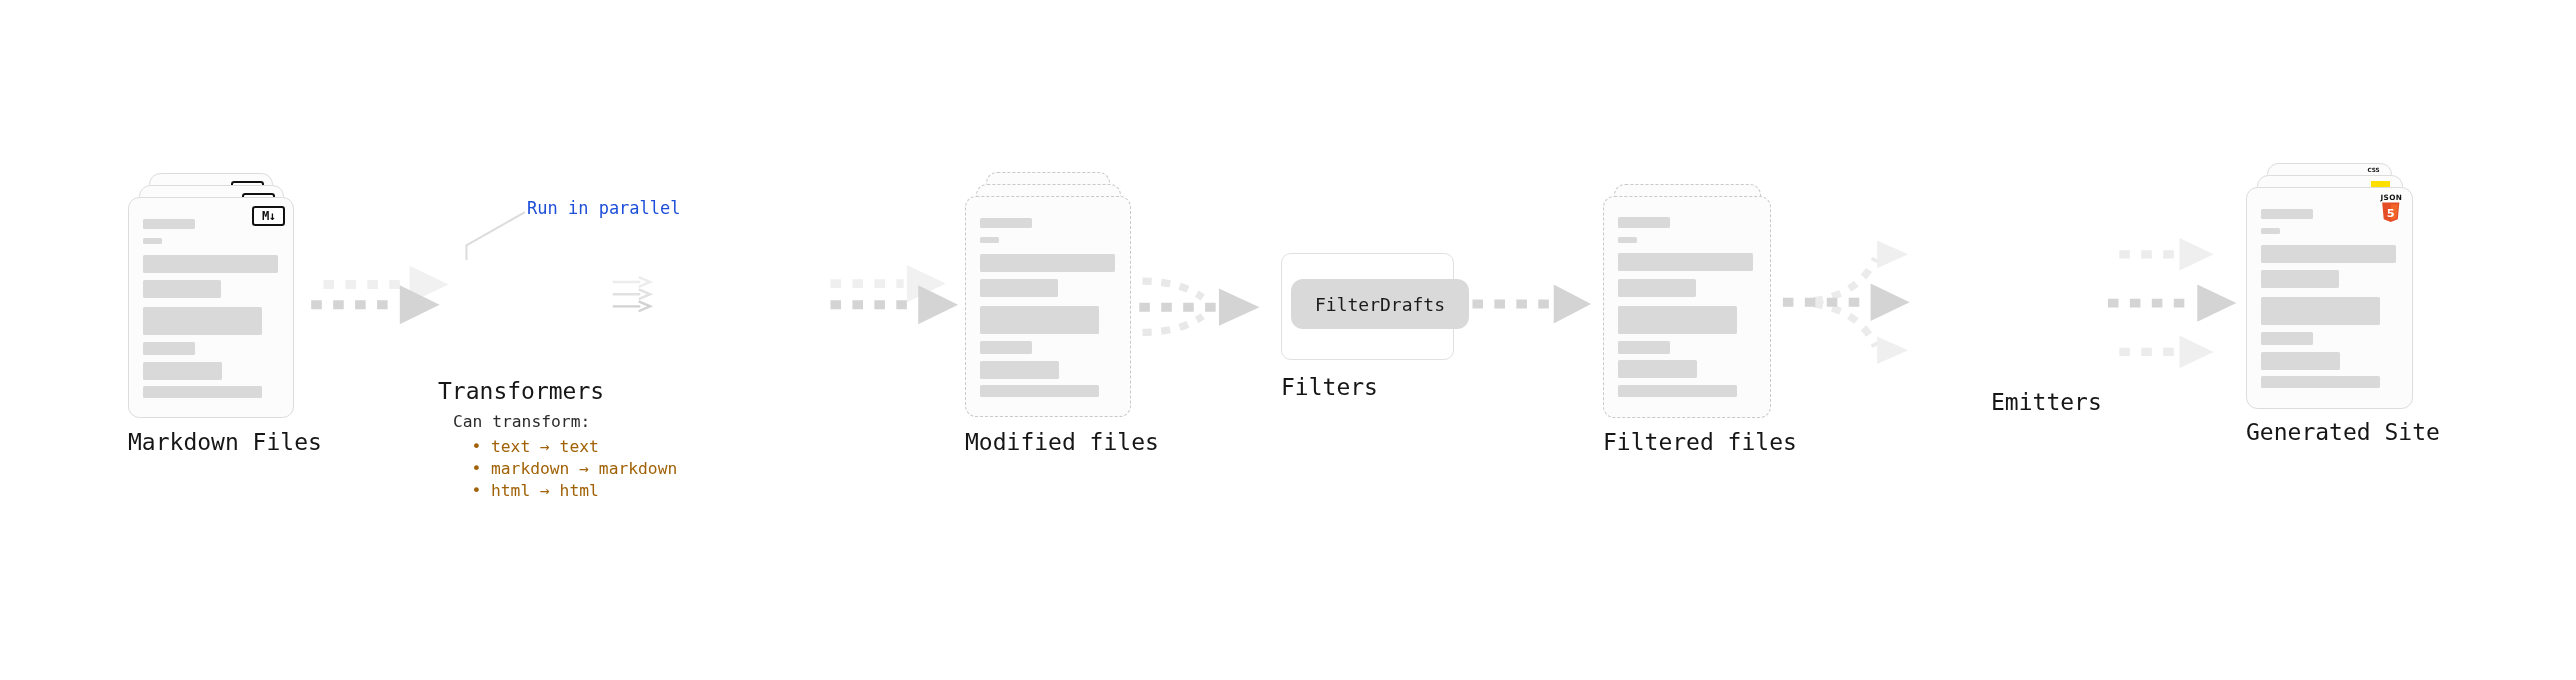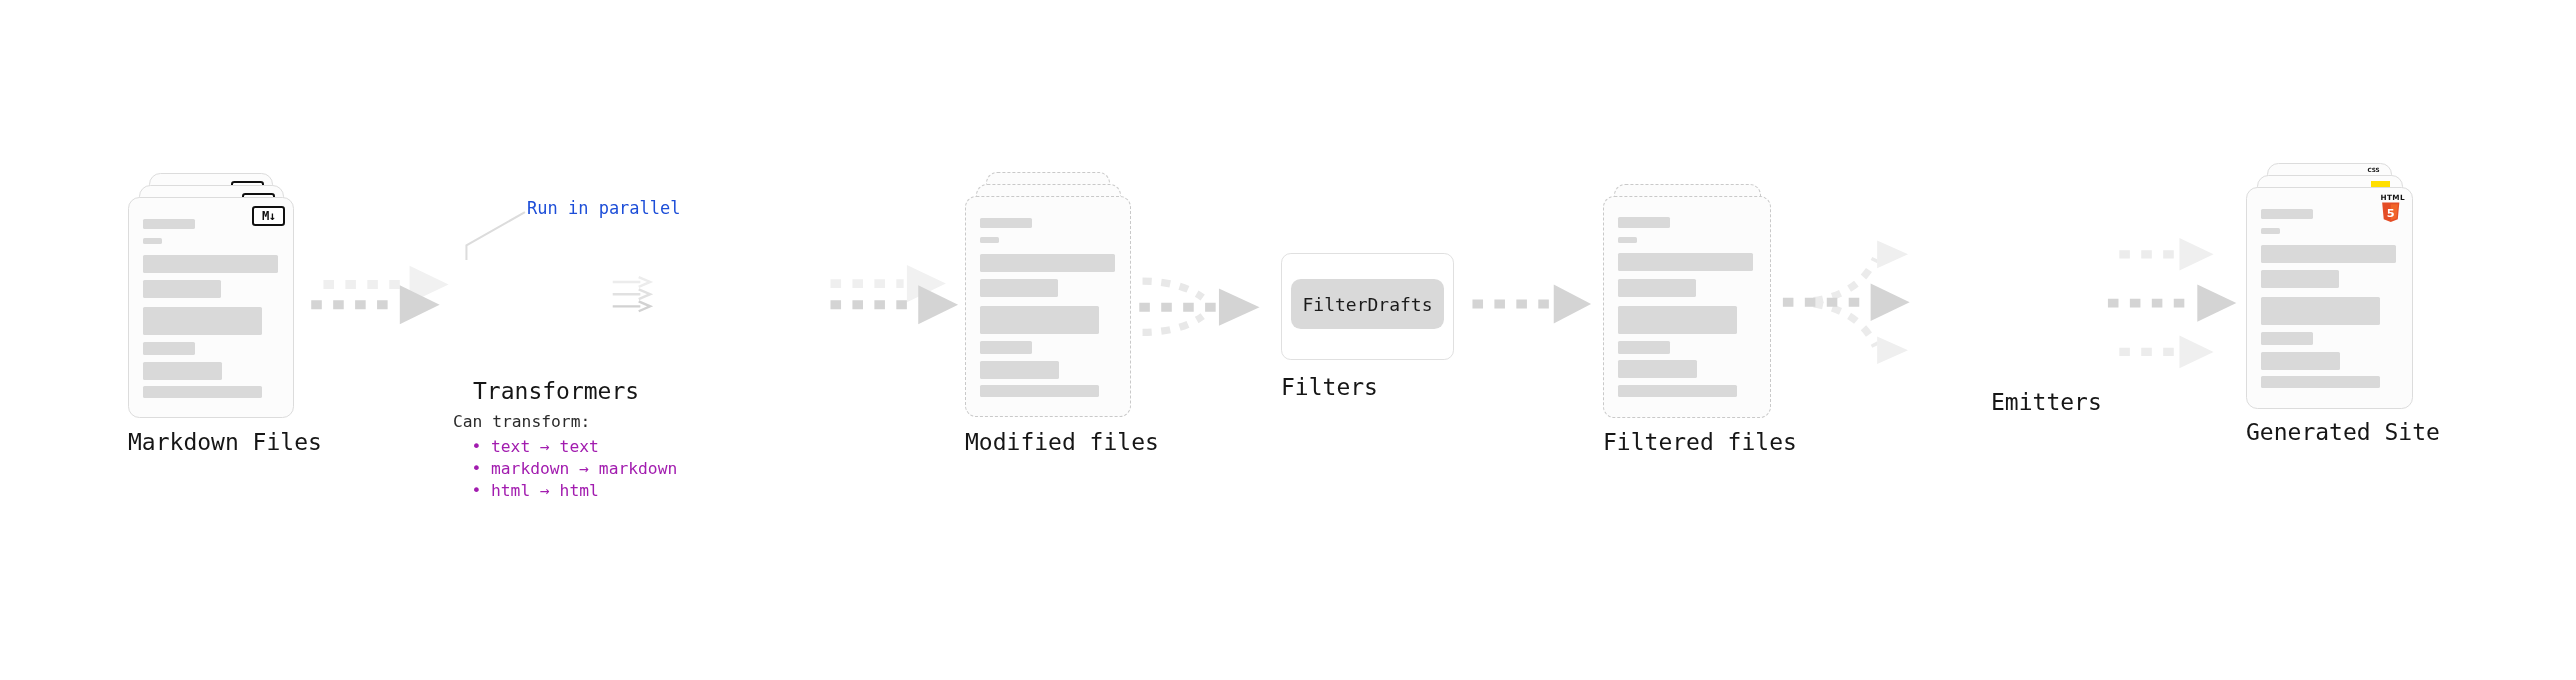--- a/index.html
+++ b/index.html
@@ -22,21 +22,21 @@
   
   .pill{position:absolute;background:#d9d9d9;border-radius:9.8px;display:flex;align-items:center;
         justify-content:center;font-size:18px;color:#1b1b1b;}
   .pill.small{font-size:16.3px;}
   .ghost-pill{position:absolute;border-radius:9.8px;}
 
   
   .stage-label{position:absolute;font-size:23px;line-height:28px;color:#161616;white-space:nowrap;}
   .stage-note{position:absolute;font-size:16.3px;line-height:23.6px;color:#2b2b2b;white-space:pre-line;}
   .note-title{position:absolute;font-size:16.3px;line-height:22px;color:#2b2b2b;white-space:nowrap;}
-  .bullets{position:absolute;list-style:none;margin:0;padding:0;font-size:16.3px;line-height:22px;color:#a21caf;}
+  .bullets{position:absolute;list-style:none;margin:0;padding:0;font-size:16.3px;line-height:22px;color:#a16207;}
   .bullets li{white-space:nowrap;padding-left:11.4px;}
   .bullets li::before{content:"• ";}
   .annotation{position:absolute;font-size:17px;line-height:22px;color:#1d4ed8;white-space:nowrap;}
 
   
   .md-icon{position:absolute;top:7.3px;right:8.1px;width:32.5px;height:20.3px;border:2.4px solid #101010;
            border-radius:3.3px;background:#ffffff;display:flex;align-items:center;justify-content:center;
            font-size:12.2px;font-weight:bold;color:#101010;letter-spacing:-0.8px;}
 
   
@@ -130,21 +130,21 @@
         <div style="width: 52px; height: 13px; margin-bottom: 6.5px; background: rgb(217, 217, 217); border-radius: 1.6px;"></div>
         <div style="width: 79px; height: 18px; margin-bottom: 6.5px; background: rgb(217, 217, 217); border-radius: 1.6px;"></div>
         <div style="width: 119px; height: 12.2px; margin-bottom: 0px; background: rgb(217, 217, 217); border-radius: 1.6px;"></div>
       </div>
   </div>
   <div class="stage-label" style="left:128px;top:428px;">Markdown Files</div>
 
   <div class="annotation" style="left:527px;top:197px;">Run in parallel</div>
 
 
-  <div class="stage-label" style="left:473px;top:377px;">Transformers</div>
+  <div class="stage-label" style="left:438px;top:377px;">Transformers</div>
   <div class="note-title" style="left:453px;top:411px;">Can transform:</div>
   <ul class="bullets" style="left:460px;top:436px;">
     <li>text → text</li>
     <li>markdown → markdown</li>
     <li>html → html</li>
   </ul>
 
   <div class="abs" style="left:965px;top:172px;width:166px;height:245px;">
     <div class="card dashed" style="left:21px;top:0;width:124px;height:221px;"></div>
     <div class="card dashed" style="left:10.6px;top:12.2px;width:145px;height:221px;"></div>
@@ -155,21 +155,21 @@
         <div style="width: 78px; height: 18px; margin-bottom: 9px; background: rgb(217, 217, 217); border-radius: 1.6px;"></div>
         <div style="width: 119px; height: 28px; margin-bottom: 7.3px; background: rgb(217, 217, 217); border-radius: 1.6px;"></div>
         <div style="width: 52px; height: 13px; margin-bottom: 6.5px; background: rgb(217, 217, 217); border-radius: 1.6px;"></div>
         <div style="width: 79px; height: 18px; margin-bottom: 6.5px; background: rgb(217, 217, 217); border-radius: 1.6px;"></div>
         <div style="width: 119px; height: 12.2px; margin-bottom: 0px; background: rgb(217, 217, 217); border-radius: 1.6px;"></div>
       </div>
   </div>
   <div class="stage-label" style="left:965px;top:428px;">Modified files</div>
 
   <div class="frame" style="left:1281px;top:253px;width:173px;height:107px;border-color:#e0e0e0;background:#ffffff;">
-    <div class="pill" style="left:9px;top:25px;width:153px;height:50px;">FilterDrafts</div>
+    <div class="pill" style="left:9px;top:25px;width:178px;height:50px;border-radius:12px;">FilterDrafts</div>
   </div>
   <div class="stage-label" style="left:1281px;top:373px;">Filters</div>
 
   <div class="abs" style="left:1603px;top:184px;width:168px;height:236px;">
     <div class="card dashed" style="left:10.6px;top:0;width:147px;height:222px;"></div>
     <div class="card dashed skeleton" style="left:0;top:12.2px;width:168px;height:222px;">
         <div style="width: 52px; height: 10.6px; margin-bottom: 9px; background: rgb(217, 217, 217); border-radius: 1.6px;"></div>
         <div style="width: 18.7px; height: 5.7px; margin-bottom: 10.6px; background: rgb(217, 217, 217); border-radius: 1.6px;"></div>
         <div style="width: 135px; height: 18px; margin-bottom: 7.3px; background: rgb(217, 217, 217); border-radius: 1.6px;"></div>
         <div style="width: 78px; height: 18px; margin-bottom: 9px; background: rgb(217, 217, 217); border-radius: 1.6px;"></div>
@@ -188,21 +188,21 @@
       <div class="css-badge">
         <div class="t">CSS</div>
         <div class="bar"></div>
       </div>
     </div>
     <div class="card" style="left:10.6px;top:12.2px;width:146px;height:221px;">
       <div class="js-badge"></div>
     </div>
     <div class="card skeleton" style="left:0;top:24.4px;width:167px;height:222px;">
       <div class="html5-badge">
-        <div class="t">HTML</div>
+        <div class="t">JSON</div>
         <svg width="19.5" height="23" viewBox="0 0 100 112">
           <polygon points="6,0 94,0 86,86 50,100 14,86" fill="#e44d26"></polygon>
           <polygon points="50,8 87,8 80,80 50,90" fill="#f16529"></polygon>
           <text x="50" y="72" text-anchor="middle" font-family="DejaVu Sans, sans-serif" font-size="58" font-weight="bold" fill="#ffffff">5</text>
         </svg>
       </div>
     <div style="width: 52px; height: 10.6px; margin-bottom: 9px; background: rgb(217, 217, 217); border-radius: 1.6px;"></div>
         <div style="width: 18.7px; height: 5.7px; margin-bottom: 10.6px; background: rgb(217, 217, 217); border-radius: 1.6px;"></div>
         <div style="width: 135px; height: 18px; margin-bottom: 7.3px; background: rgb(217, 217, 217); border-radius: 1.6px;"></div>
         <div style="width: 78px; height: 18px; margin-bottom: 9px; background: rgb(217, 217, 217); border-radius: 1.6px;"></div>

